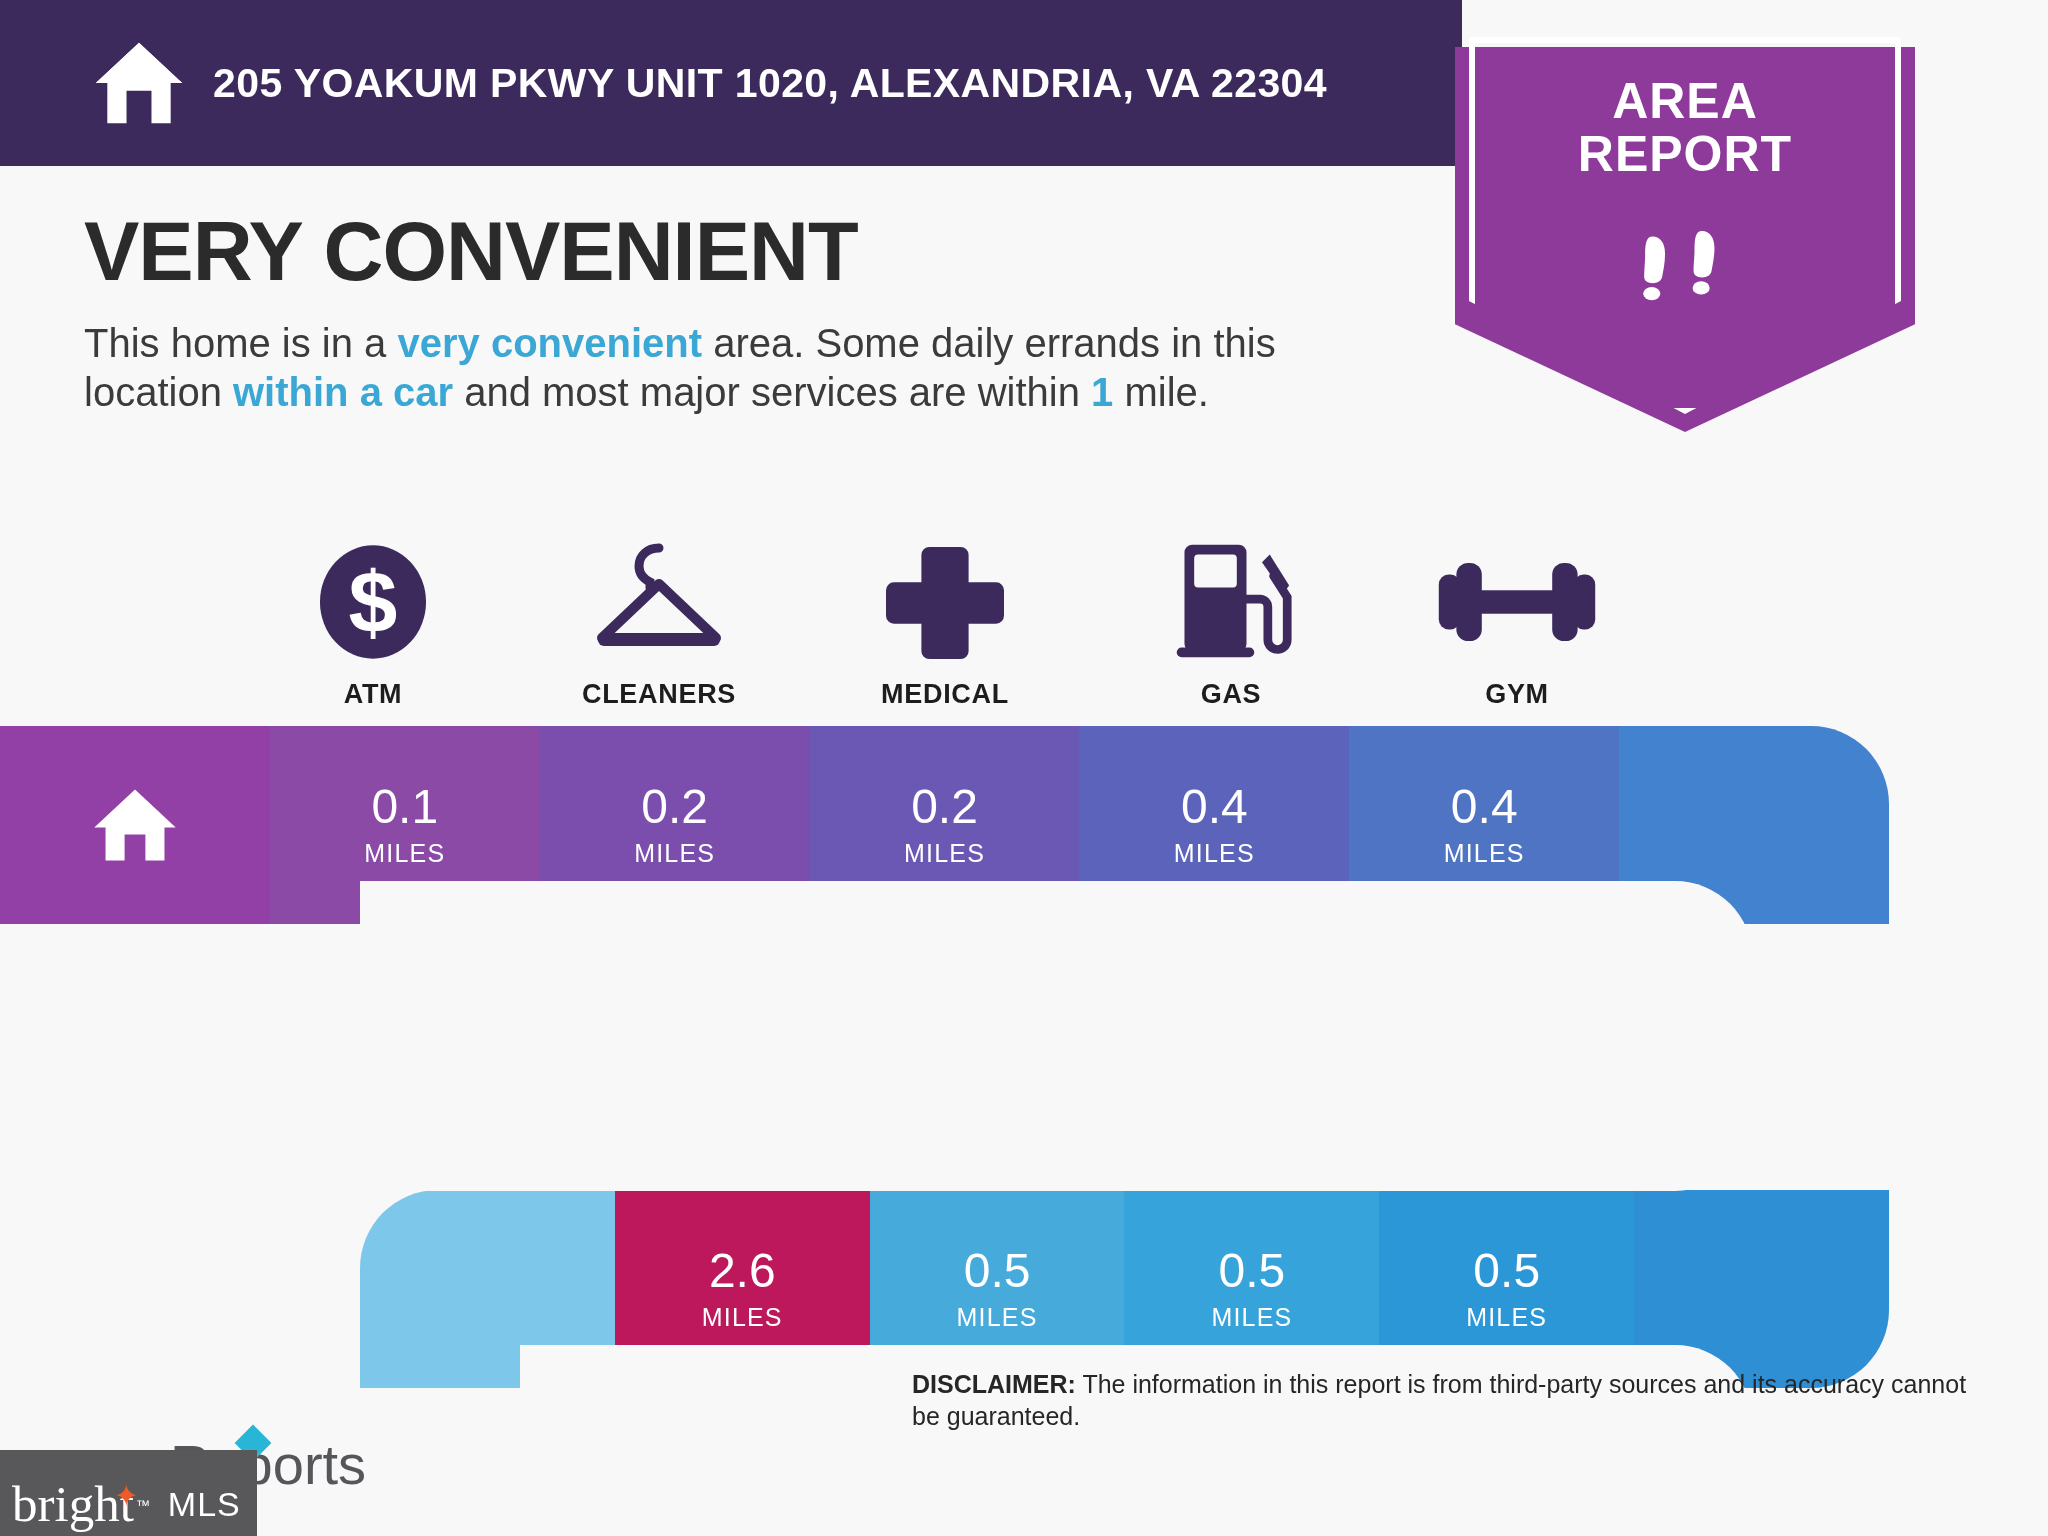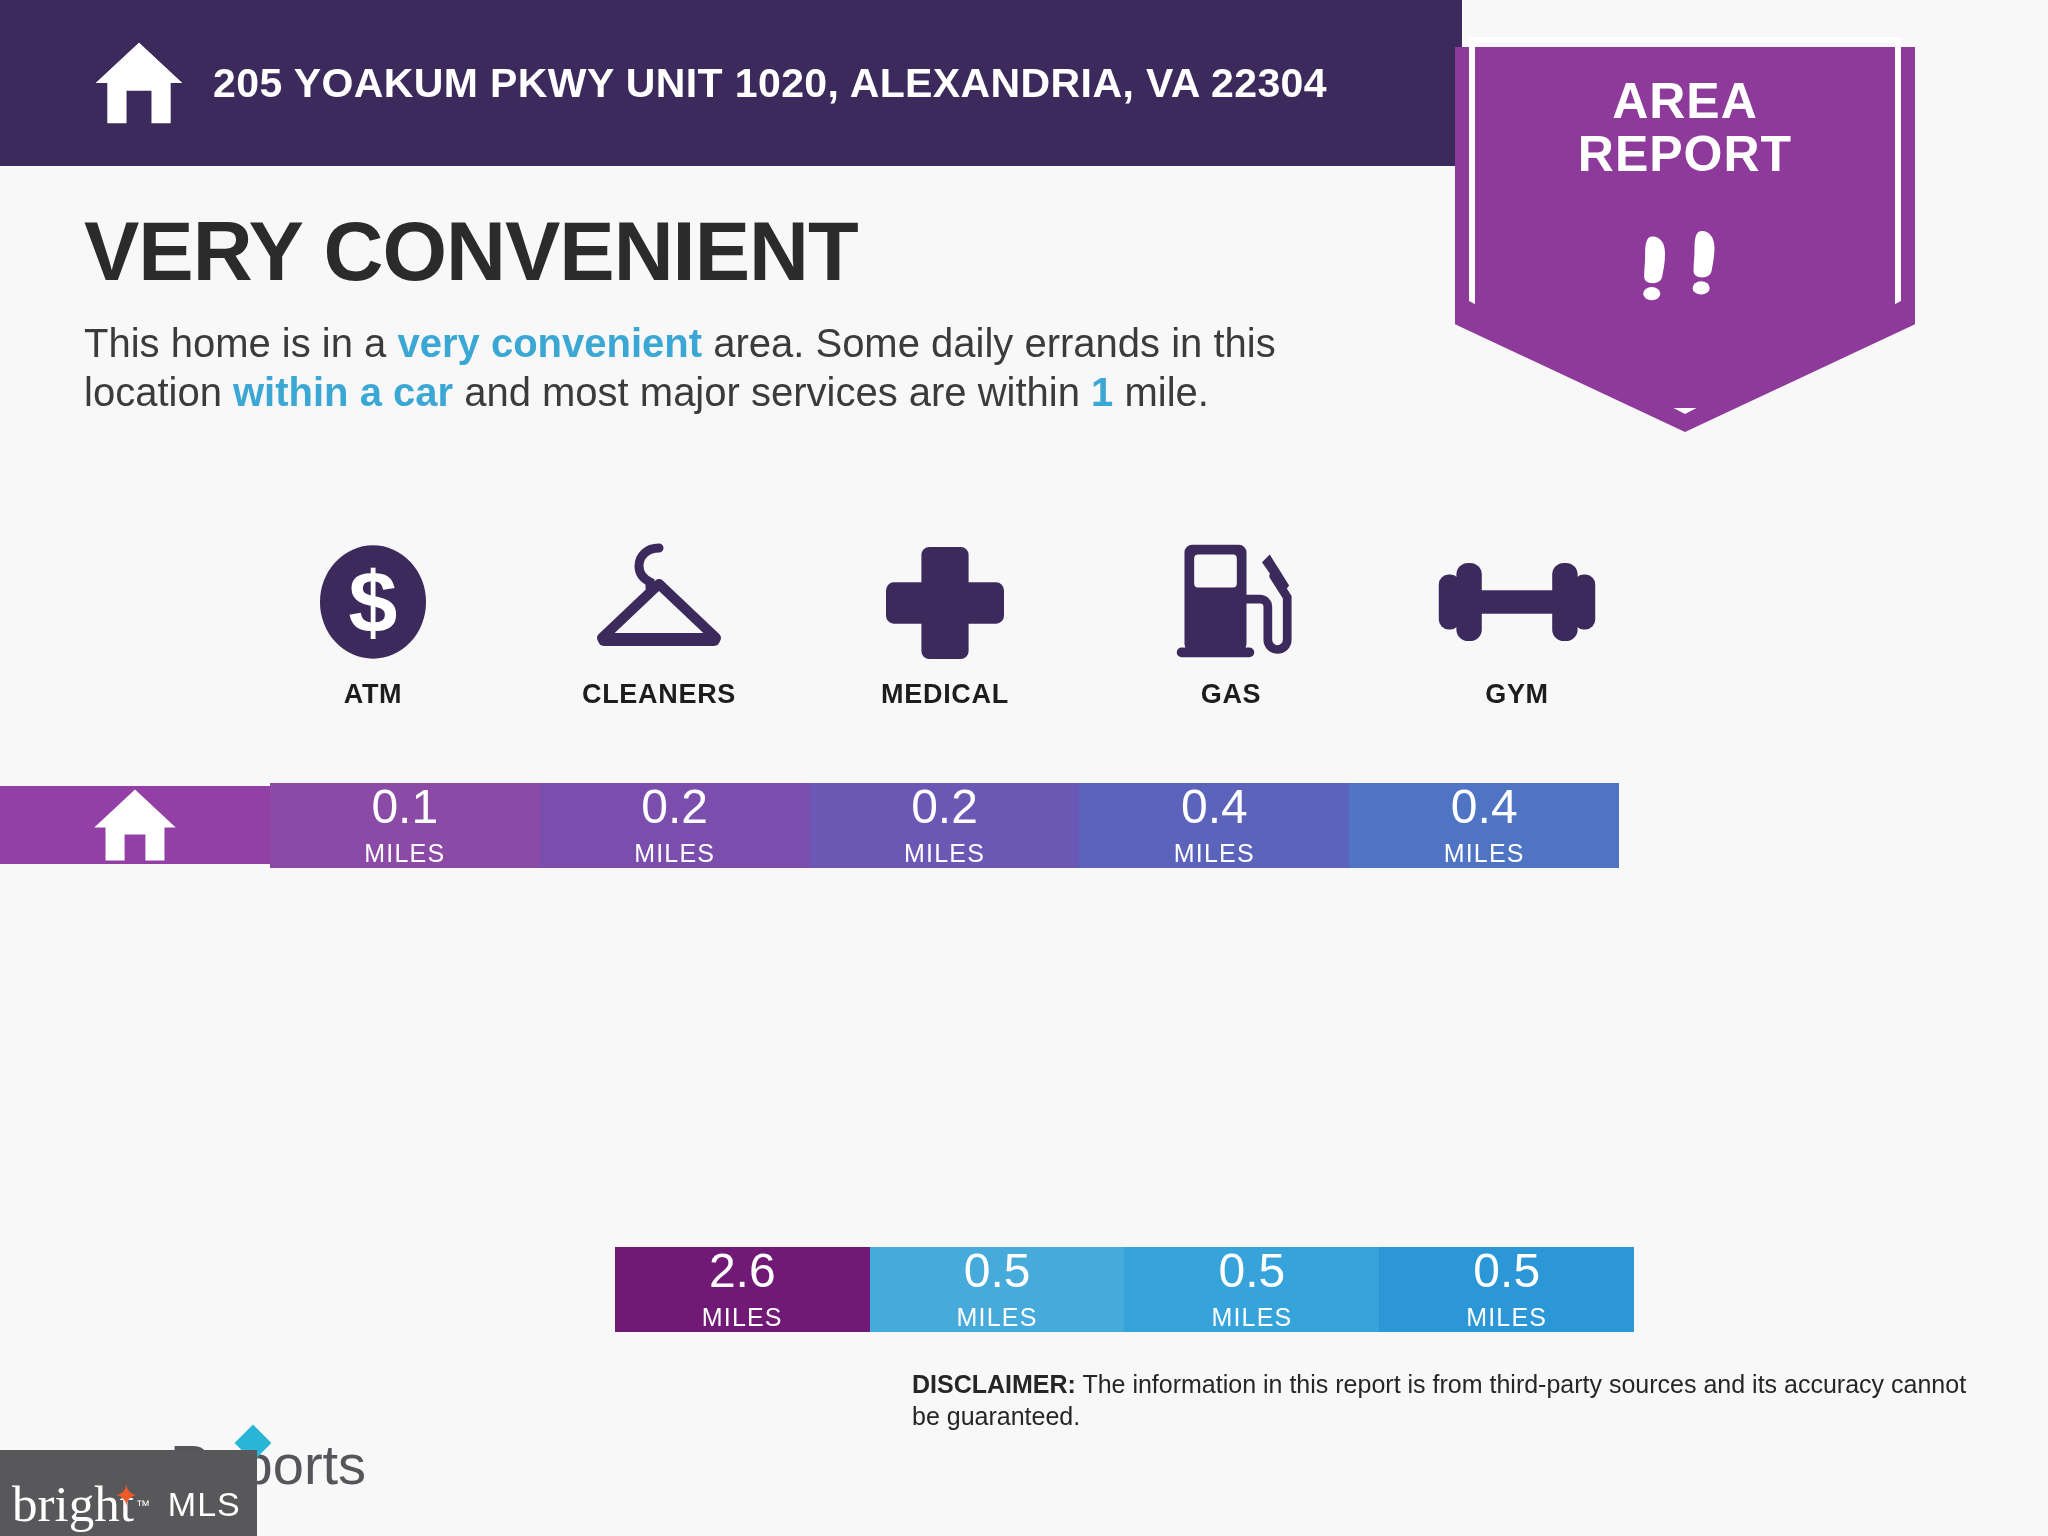--- a/index.html
+++ b/index.html
@@ -108,21 +108,20 @@
   }
   .row1-icons { top: 520px; left: 230px; }
   .row2-icons { top: 960px; left: 516px; }
 
   
   .bar {
     position: absolute;
     display: flex;
     height: 198px;
     overflow: hidden;
-    align-items: center;
   }
   .bar-top {
     top: 726px; left: 0; width: 1889px;
     border-top-right-radius: 78px;
   }
   .bar-bottom {
     top: 1190px; left: 360px; width: 1529px;
     border-bottom-right-radius: 78px;
     border-top-left-radius: 78px;
   }
@@ -375,21 +374,21 @@
           <rect x="96" y="86" width="13" height="30" rx="3" fill="#f8f8f9"></rect>
           <circle cx="70" cy="64" r="4" fill="#f8f8f9"></circle>
         </svg>
       </div>
       <div class="icon-label">GROCERIES</div>
     </div>
   </div>
 
   <div class="bar bar-bottom">
     <div class="bar-cell" style="background: rgb(125, 199, 234);"></div>
-    <div class="bar-cell" style="background: #701a75;">
+    <div class="bar-cell" style="background: #be185d;">
       <div class="bar-val">2.6</div>
       <div class="bar-unit">MILES</div>
     </div>
     <div class="bar-cell" style="background: rgb(70, 170, 218);">
       <div class="bar-val">0.5</div>
       <div class="bar-unit">MILES</div>
     </div>
     <div class="bar-cell" style="background: rgb(54, 163, 218);">
       <div class="bar-val">0.5</div>
       <div class="bar-unit">MILES</div>

